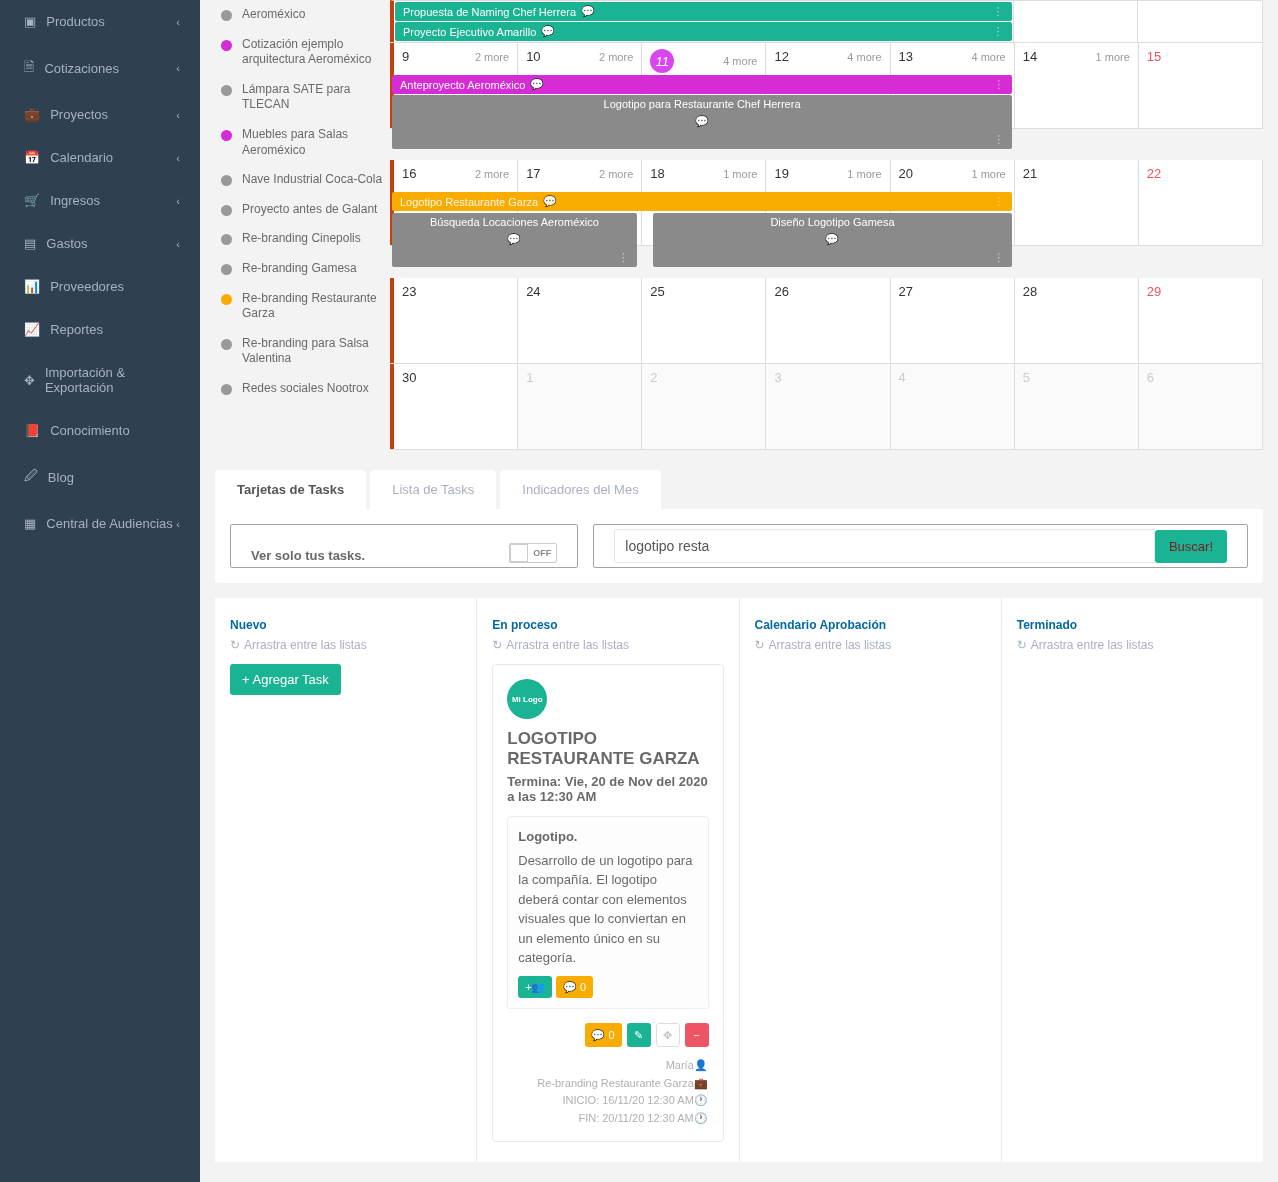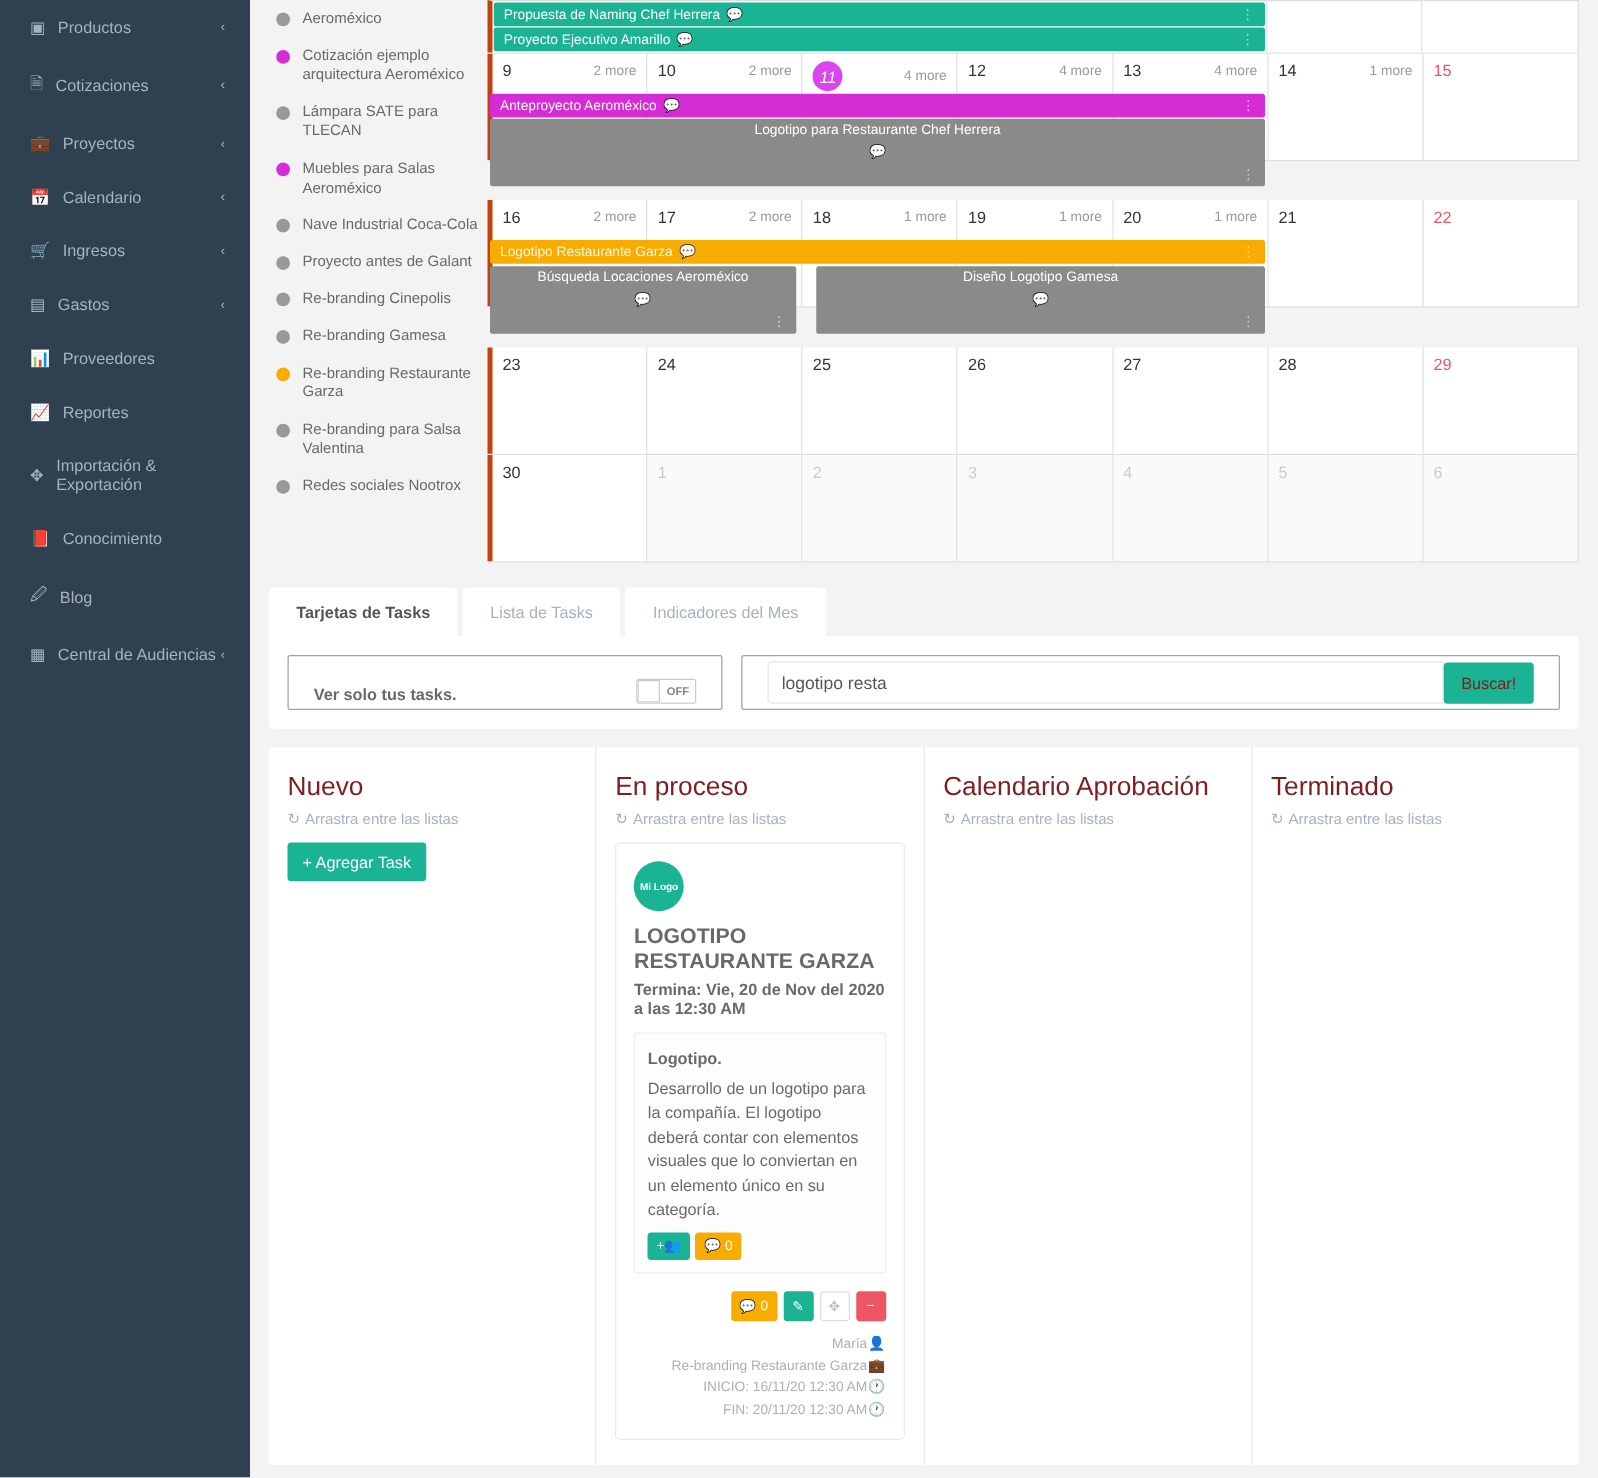--- a/index.html
+++ b/index.html
@@ -44,21 +44,21 @@
 .toggle { width: 48px; height: 20px; border: 1px solid #ccc; border-radius: 2px; display: flex; align-items: center; background: #fff; font-size: 9px; color: #888; font-weight: 600; position: relative; }
 .toggle .knob { width: 18px; height: 18px; border: 1px solid #ccc; background: #fff; }
 .toggle .lbl { flex: 1; text-align: center; }
 .search-panel { flex: 2; }
 .search-row { display: flex; align-items: center; gap: 0; }
 .search-row input { flex: 1; border: 1px solid #e5e6e7; padding: 8px 10px; font-size: 14px; color: #555; border-radius: 3px 0 0 3px; outline: none; }
 .btn-search { background: #1ab394; color: #7f1d1d; border: none; padding: 9px 14px; border-radius: 3px; font-size: 13px; cursor: pointer; }
 .kanban { display: flex; margin-top: 15px; background: #fff; }
 .kcol { flex: 1; border-right: 1px solid #e7eaec; padding: 20px 15px; }
 .kcol:last-child { border-right: none; }
-.kcol h3 { font-size: 21px; color: #7f1d1d; font-weight: 400; margin-bottom: 6px; }
+.kcol h3 { font-size: 12px; color: #0369a1; font-weight: 700; margin-bottom: 6px; }
 .hint { font-size: 12px; color: #a7b1c2; display: flex; align-items: center; gap: 4px; margin-bottom: 12px; }
 .btn-add { background: #1ab394; color: #fff; border: none; padding: 8px 12px; border-radius: 3px; font-size: 13px; cursor: pointer; }
 .card { border: 1px solid #e7eaec; border-radius: 4px; padding: 14px; background: #fff; }
 .card-logo { width: 40px; height: 40px; border-radius: 50%; background: #1ab394; color: #fff; display: flex; align-items: center; justify-content: center; font-size: 8px; font-weight: 600; margin-bottom: 10px; }
 .card h4 { font-size: 17px; color: #676a6c; font-weight: 700; line-height: 1.15; margin-bottom: 6px; }
 .card .termina { font-size: 13px; font-weight: 600; color: #676a6c; margin-bottom: 12px; }
 .card-desc { border: 1px solid #eee; background: #fdfdfd; border-radius: 3px; padding: 10px; font-size: 13px; line-height: 1.5; }
 .card-desc strong { display: block; margin-bottom: 4px; }
 .chips { margin-top: 8px; display: flex; gap: 4px; }
 .chip { padding: 3px 7px; border-radius: 3px; font-size: 11px; color: #fff; display: inline-flex; align-items: center; gap: 3px; }

